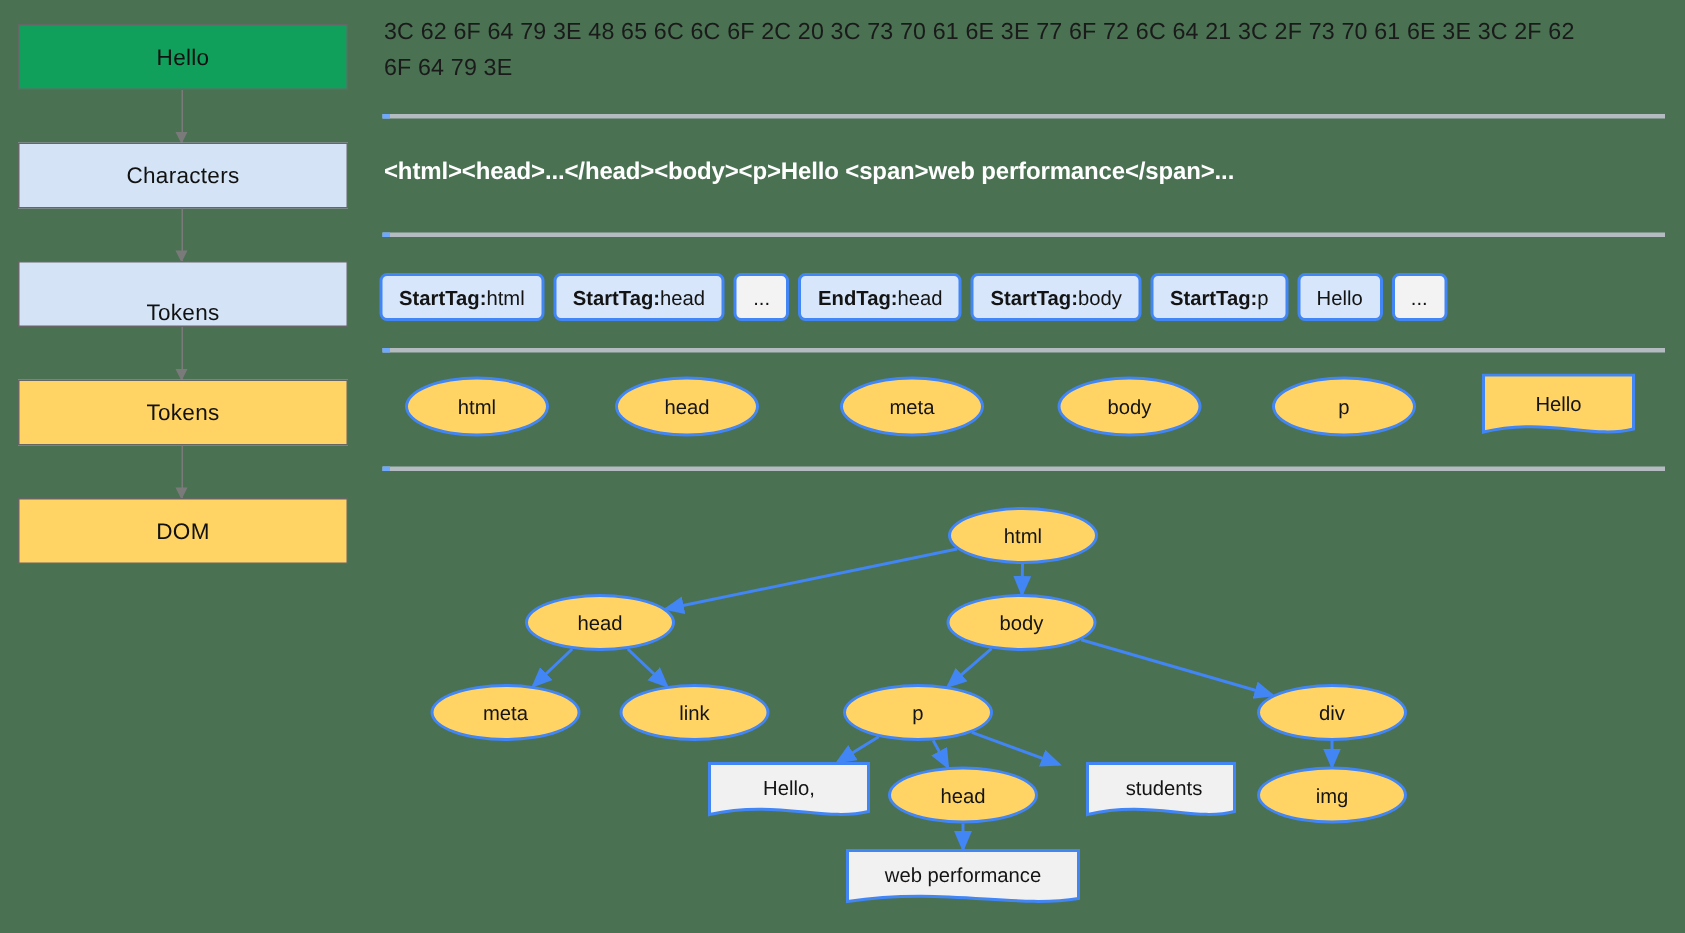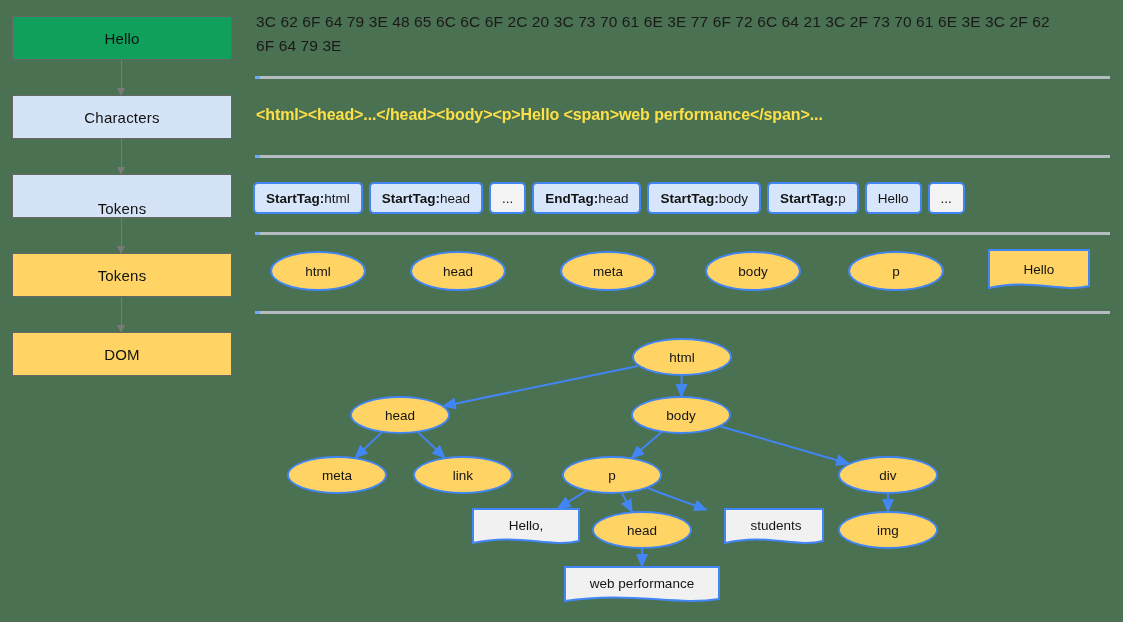--- a/index.html
+++ b/index.html
@@ -109,21 +109,21 @@
     letter-spacing: 0.1px;
   }
 
   
   #characters-text {
     position: absolute;
     left: 6px;
     top: 106px;
     font-size: 16px;
     font-weight: bold;
-    color: #fde047;
+    color: #ffffff;
     letter-spacing: -0.1px;
   }
 
   
   #tokens-row {
     position: absolute;
     left: 3px;
     top: 182px;
     display: flex;
     align-items: center;

